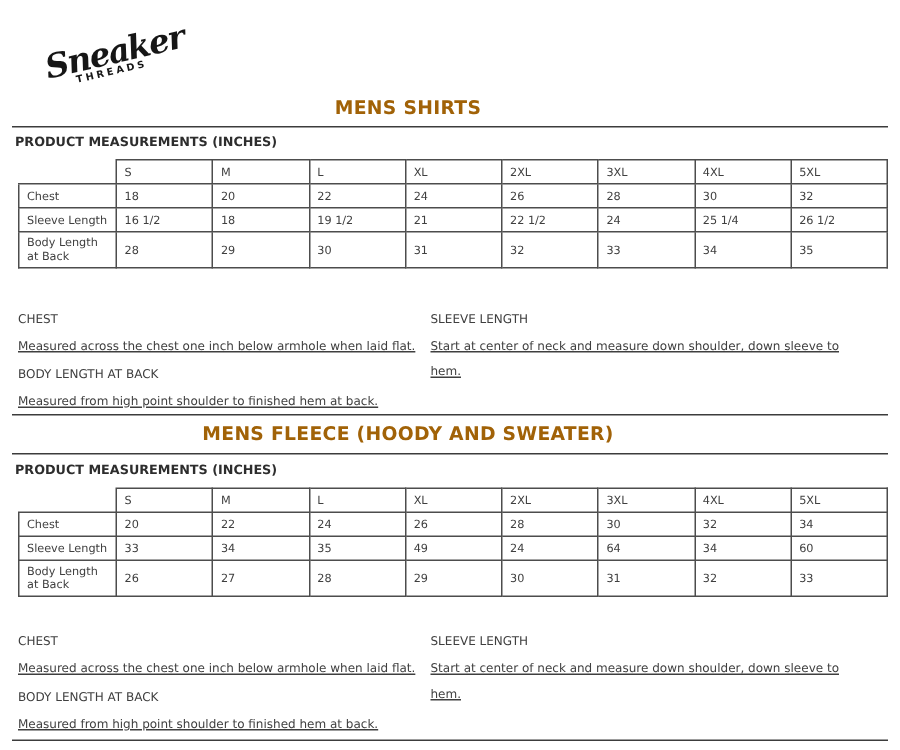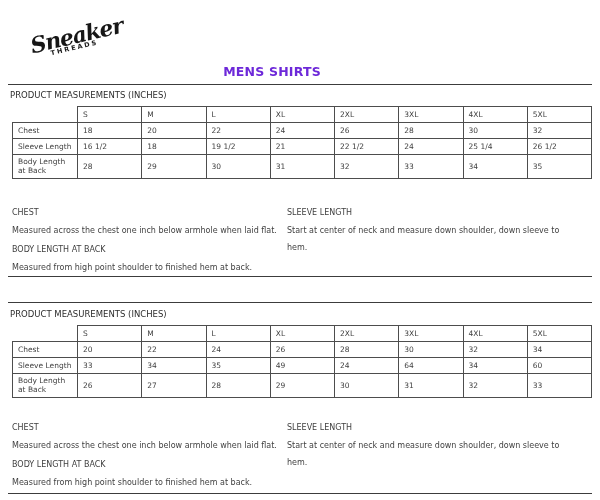--- a/index.html
+++ b/index.html
@@ -7,46 +7,46 @@
         font-family:"DejaVu Sans",sans-serif;color:#3f3f3f;overflow:hidden;}
 
   
   .logo{position:absolute;left:30px;top:24px;transform:rotate(-13deg);color:#161616;}
   .logo-script{font-family:"DejaVu Serif",serif;font-style:italic;font-weight:bold;
                font-size:22px;letter-spacing:-1px;line-height:1;}
   .logo-sub{font-size:6.5px;font-weight:bold;letter-spacing:2px;margin-top:-3px;margin-left:18px;}
 
   
   .section-title{position:absolute;left:0;width:544px;text-align:center;
-                 font-weight:bold;font-size:12.5px;color:#6d28d9;letter-spacing:0.2px;}
+                 font-weight:bold;font-size:12.5px;color:#a16207;letter-spacing:0.2px;}
   #title1{top:64px;} #title2{top:281px;}
 
   
   .rule{position:absolute;left:8px;width:584px;height:0;border-top:1.5px solid #3c3c3c;}
   #rule1{top:84px;} #rule2{top:276px;} #rule3{top:302px;} #rule4{top:493px;}
 
   
-  .pm-heading{position:absolute;left:10px;font-size:8.5px;font-weight:normal;color:#2d2d2d;}
+  .pm-heading{position:absolute;left:10px;font-size:8.5px;font-weight:bold;color:#2d2d2d;}
   #pm1{top:90px;} #pm2{top:309px;}
 
   
   table.size-table{position:absolute;left:12px;width:580px;border-collapse:collapse;
                    table-layout:fixed;font-size:7.5px;color:#3f3f3f;}
   #table1{top:106px;} #table2{top:325px;}
   .size-table th,.size-table td{border:1px solid #4d4d4d;font-weight:normal;
                    text-align:left;vertical-align:middle;padding:2px 5px;height:11px;line-height:1.25;}
   .size-table th.corner{border-top:none;border-left:none;}
   .size-table col.lbl{width:65px;}
 
   
   .notes-left{position:absolute;left:12px;width:272px;}
   .notes-right{position:absolute;left:287px;width:286px;}
   #notesL1,#notesR1{top:204px;} #notesL2,#notesR2{top:419px;}
   .note-heading{font-size:8px;line-height:18px;color:#3f3f3f;}
-  .note-text{font-size:8px;line-height:17px;color:#3f3f3f;}
+  .note-text{font-size:8px;line-height:17px;color:#3f3f3f;text-decoration:underline;}
   .note + .note{margin-top:2px;}
 </style>
 </head>
 <body>
 
 <div class="page">
 
   <div class="logo">
     <div class="logo-script">Sneaker</div>
     <div class="logo-sub">THREADS</div>
@@ -128,20 +128,21 @@
     </div>
   </div>
   <div class="notes-right" id="notesR1">
     <div class="note">
       <div class="note-heading">SLEEVE LENGTH</div>
       <div class="note-text">Start at center of neck and measure down shoulder, down sleeve to hem.</div>
     </div>
   </div>
 
   <div class="rule" id="rule2"></div>
+  <div class="section-title" id="title2">MENS FLEECE (HOODY AND SWEATER)</div>
   <div class="rule" id="rule3"></div>
 
   <div class="pm-heading" id="pm2">PRODUCT MEASUREMENTS (INCHES)</div>
 
   <table class="size-table" id="table2">
     <colgroup>
         <col class="lbl">
         <col>
         <col>
         <col>

